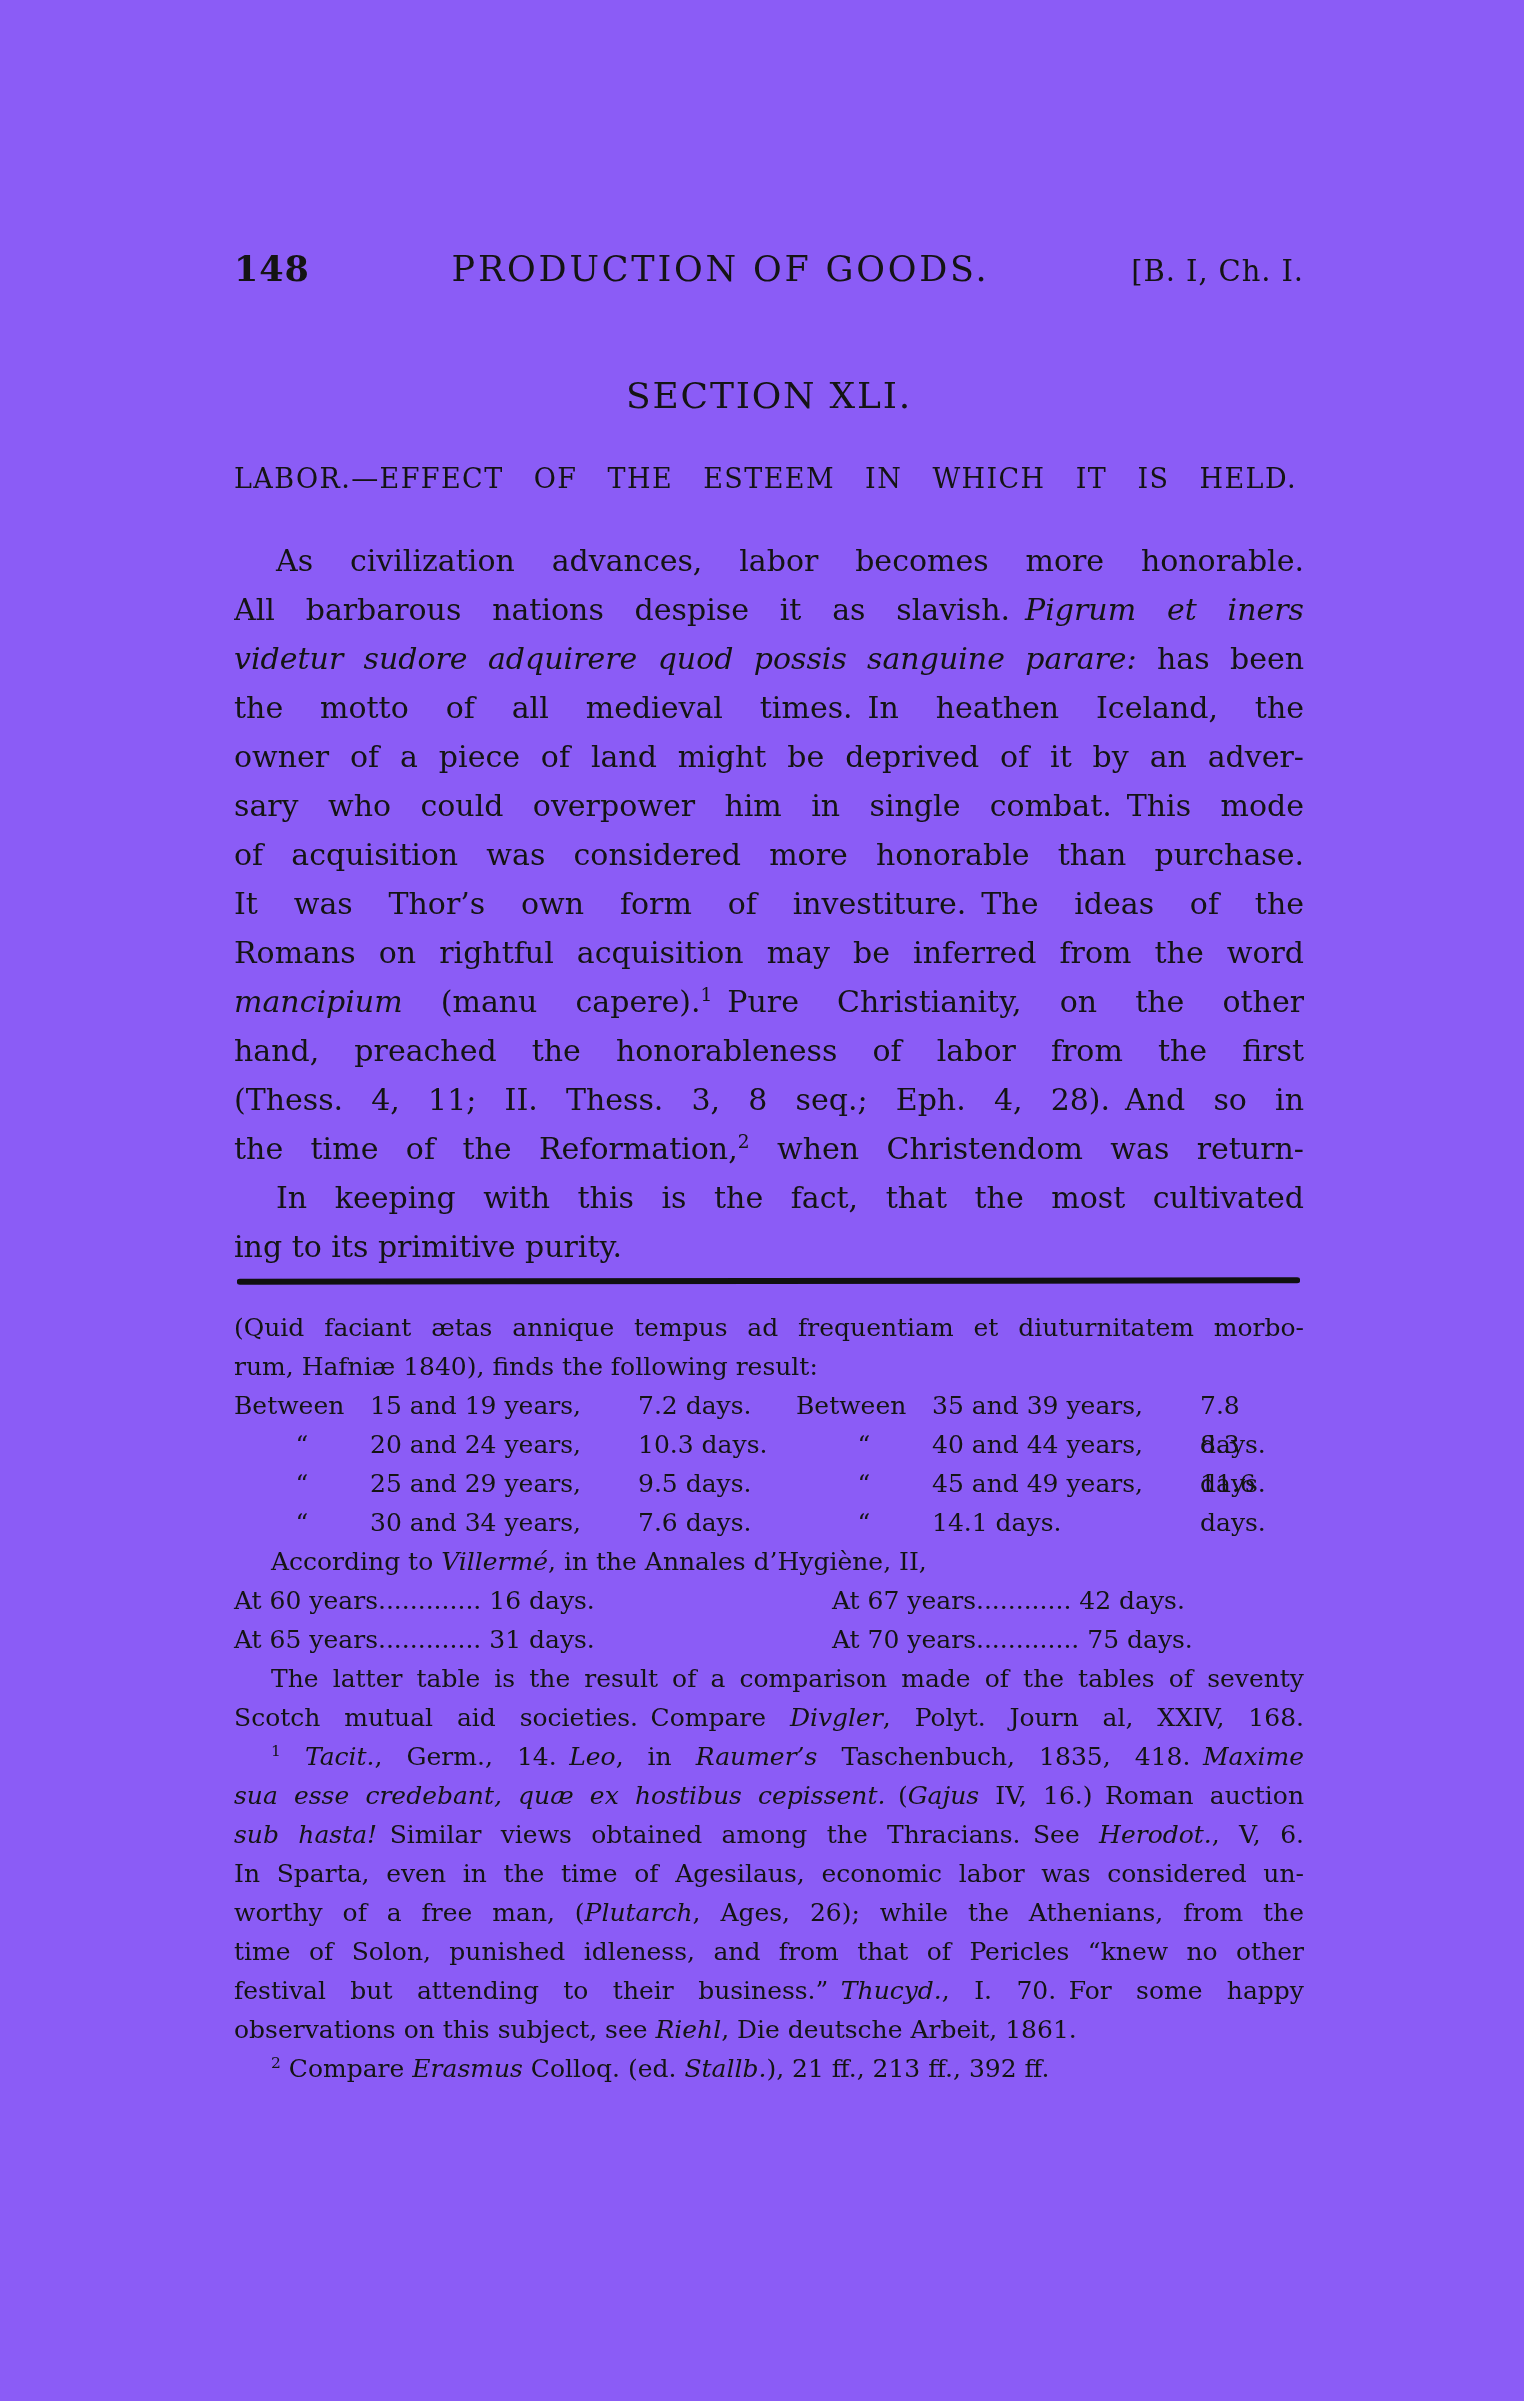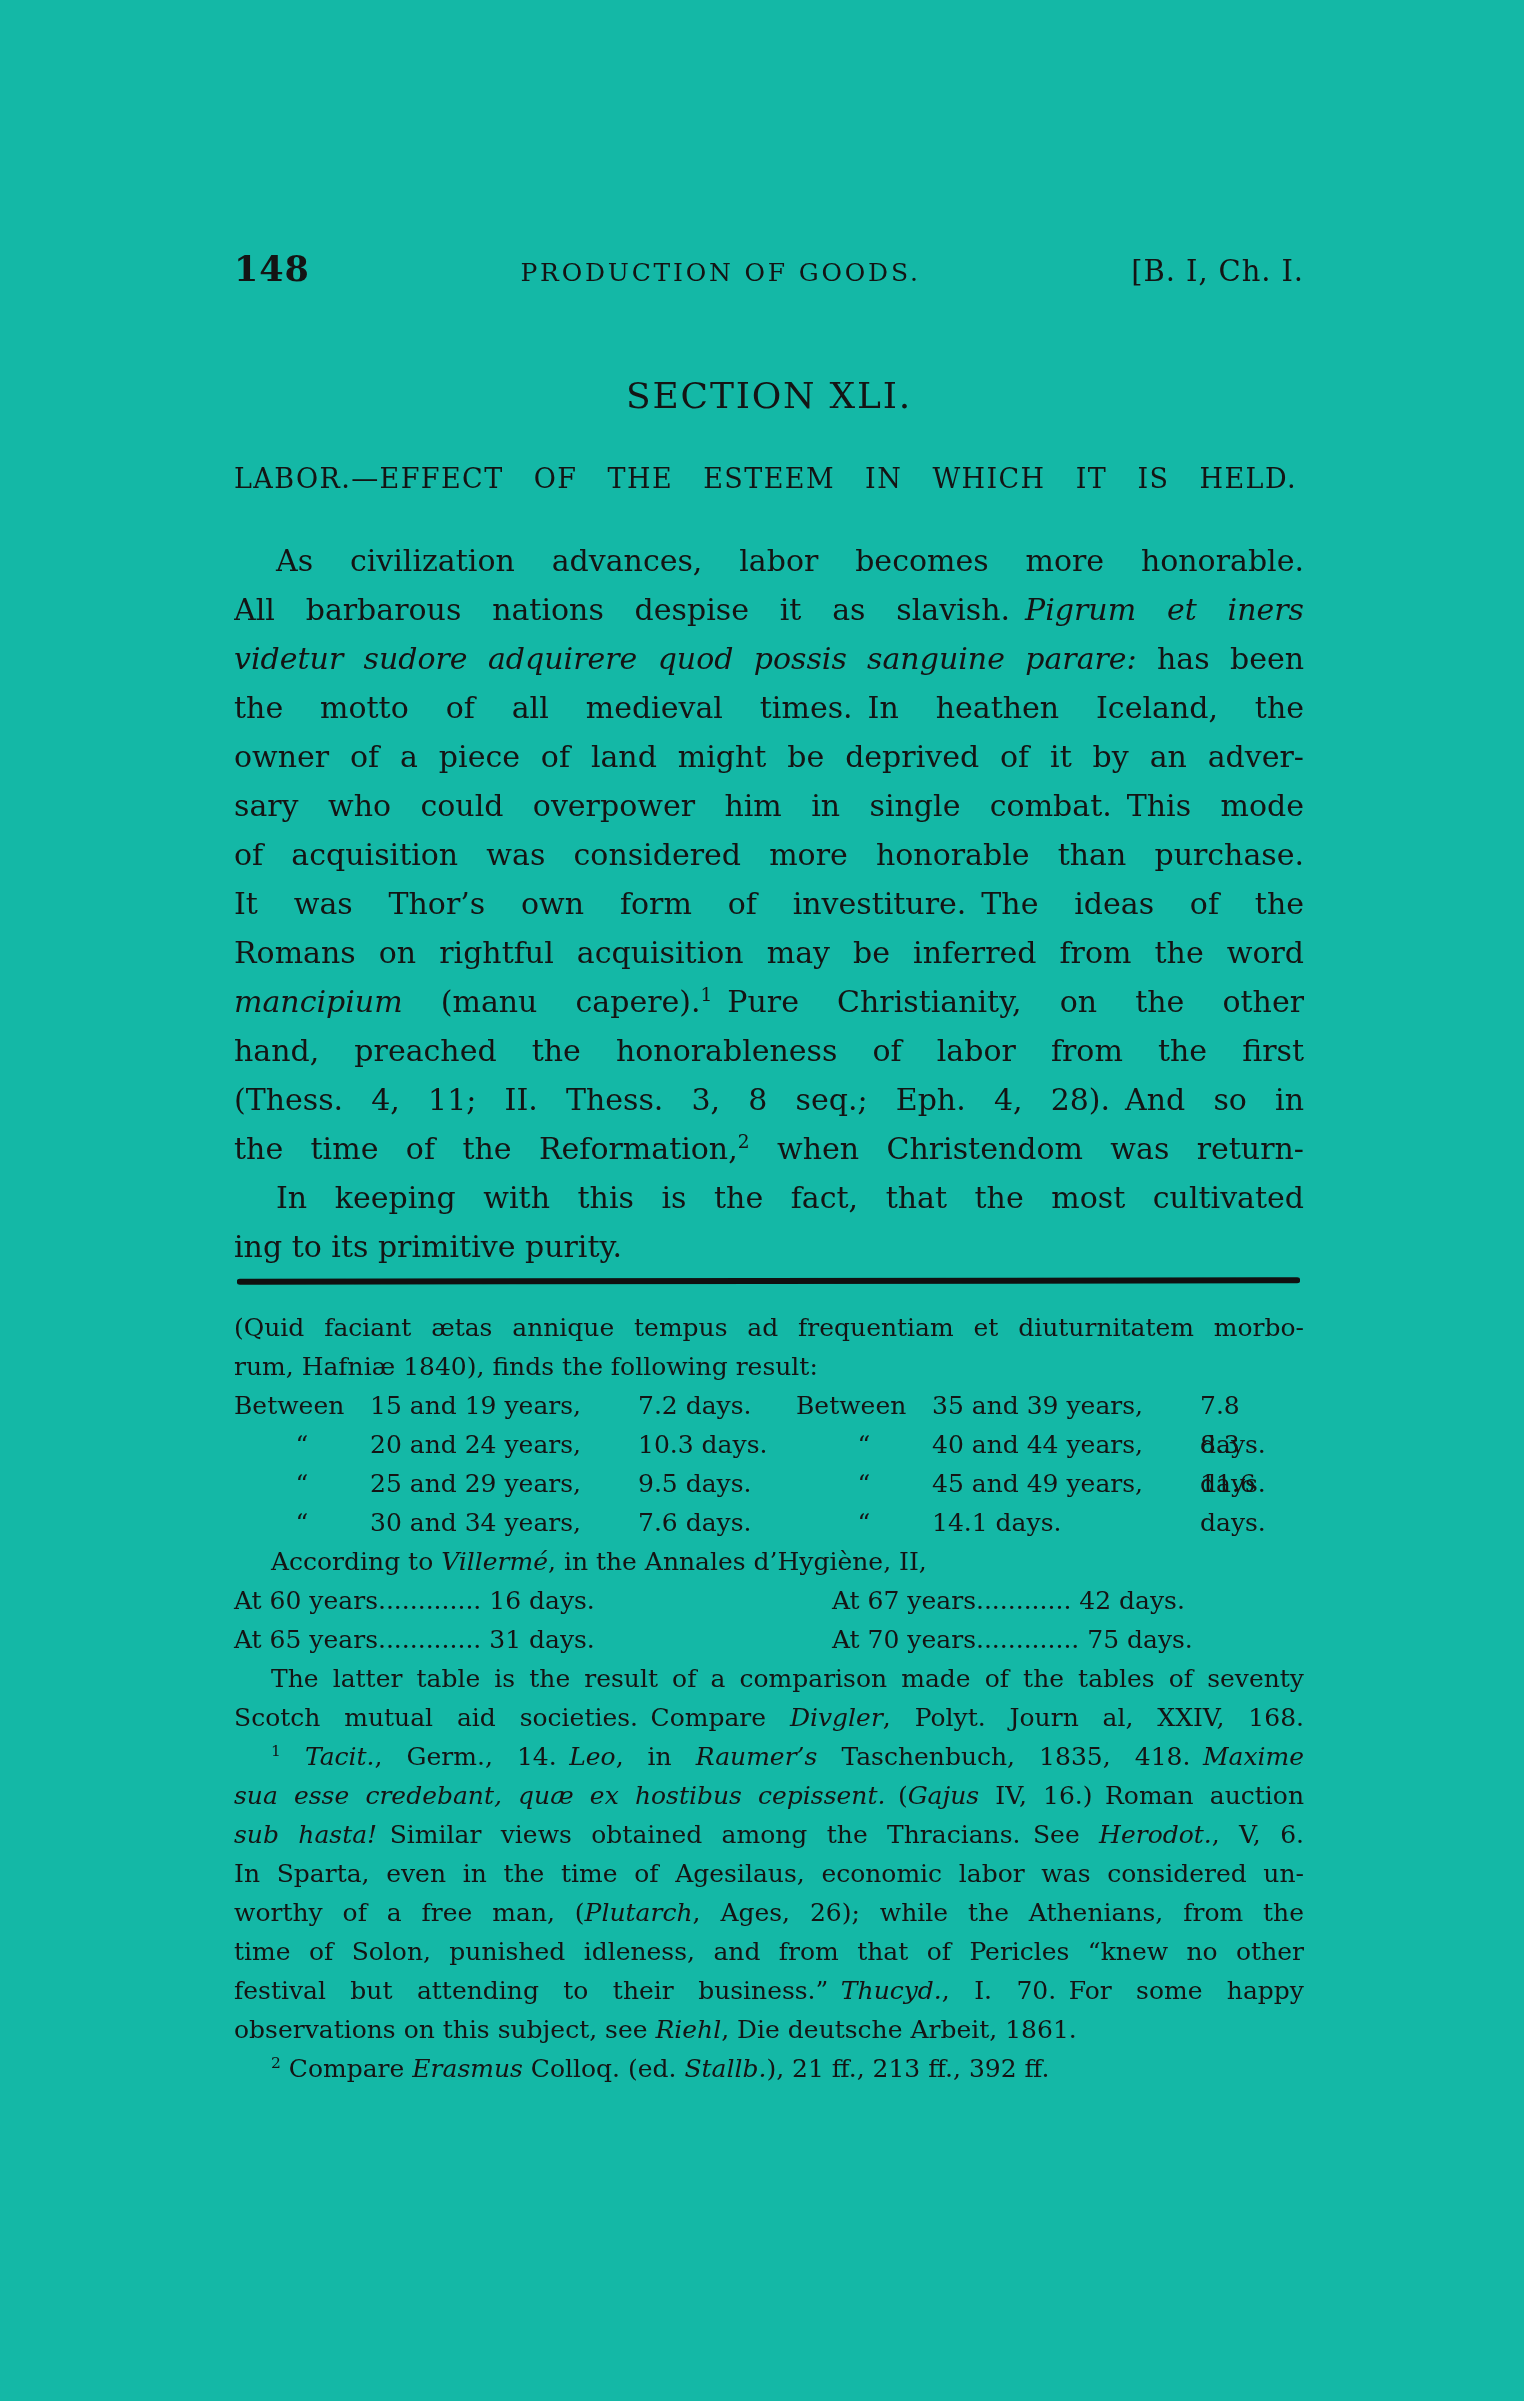--- a/index.html
+++ b/index.html
@@ -1,30 +1,30 @@
 <!DOCTYPE html>
 <html style="font-size:14.7px"><head>
 <meta charset="utf-8">
 <style>
   html,body{margin:0;padding:0;background:#e8e8e8;}
   .page{
     position:relative;
     width:1524px;height:2401px;
-    background:#14b8a6;
+    background:#8b5cf6;
     color:#141414;
     font-family:"DejaVu Serif", serif;
     overflow:hidden;
   }
   
   .hdr{
     position:absolute;top:248px;left:234px;width:1070px;
     display:flex;align-items:baseline;
   }
   .pgnum{font-weight:bold;font-size:35px;letter-spacing:0.9px;}
-  .rtitle{flex:1;text-align:center;font-size:25px;letter-spacing:2.8px;}
+  .rtitle{flex:1;text-align:center;font-size:35px;letter-spacing:2.8px;}
   .chref{font-size:29px;letter-spacing:0.9px;}
   
   .sec-title{
     position:absolute;top:375px;left:234px;width:1070px;
     text-align:center;font-size:36px;font-weight:normal;letter-spacing:1.8px;margin:0;
   }
   .sec-sub{
     position:absolute;top:463px;left:234px;width:1063px;
     font-size:27px;font-weight:normal;letter-spacing:1.4px;margin:0;
     text-align:justify;text-align-last:justify;

